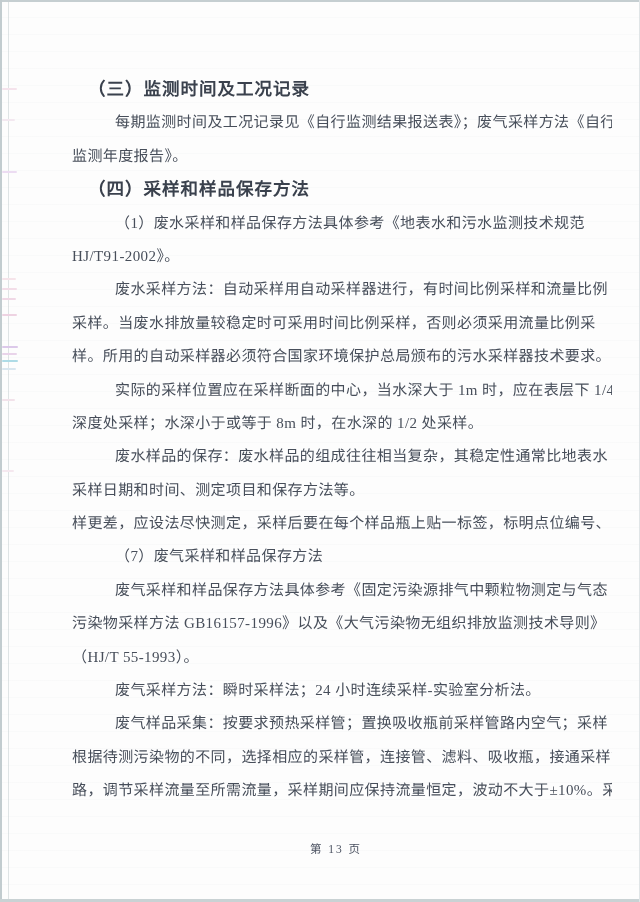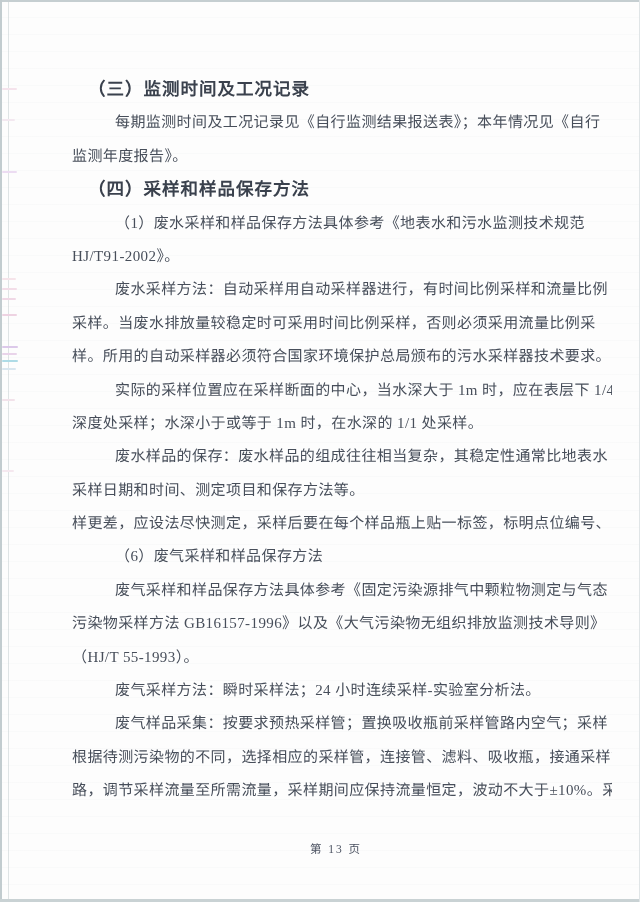--- a/index.html
+++ b/index.html
@@ -102,34 +102,34 @@
   <div class="streak s7"></div>
   <div class="streak s8"></div>
   <div class="streak s9"></div>
   <div class="streak s10"></div>
   <div class="streak s11"></div>
   <div class="streak s12"></div>
   <div class="streak s13"></div>
 
   <div class="content">
     <div class="line h">（三）监测时间及工况记录</div>
-    <div class="line ind">每期监测时间及工况记录见《自行监测结果报送表》；本年情况见《自行</div>
+    <div class="line ind">每期监测时间及工况记录见《自行监测结果报送表》；废气采样方法《自行</div>
     <div class="line">监测年度报告》。</div>
     <div class="line h">（四）采样和样品保存方法</div>
     <div class="line ind">（1）废水采样和样品保存方法具体参考《地表水和污水监测技术规范</div>
     <div class="line">HJ/T91-2002》。</div>
     <div class="line ind">废水采样方法：自动采样用自动采样器进行，有时间比例采样和流量比例</div>
     <div class="line">采样。当废水排放量较稳定时可采用时间比例采样，否则必须采用流量比例采</div>
     <div class="line">样。所用的自动采样器必须符合国家环境保护总局颁布的污水采样器技术要求。</div>
     <div class="line ind">实际的采样位置应在采样断面的中心，当水深大于 1m 时，应在表层下 1/4</div>
-    <div class="line">深度处采样；水深小于或等于 1m 时，在水深的 1/1 处采样。</div>
+    <div class="line">深度处采样；水深小于或等于 8m 时，在水深的 1/2 处采样。</div>
     <div class="line ind">废水样品的保存：废水样品的组成往往相当复杂，其稳定性通常比地表水</div>
     <div class="line">采样日期和时间、测定项目和保存方法等。</div>
     <div class="line">样更差，应设法尽快测定，采样后要在每个样品瓶上贴一标签，标明点位编号、</div>
-    <div class="line ind">（6）废气采样和样品保存方法</div>
+    <div class="line ind">（7）废气采样和样品保存方法</div>
     <div class="line ind">废气采样和样品保存方法具体参考《固定污染源排气中颗粒物测定与气态</div>
     <div class="line">污染物采样方法 GB16157-1996》以及《大气污染物无组织排放监测技术导则》</div>
     <div class="line">（HJ/T 55-1993）。</div>
     <div class="line ind">废气采样方法：瞬时采样法；24 小时连续采样-实验室分析法。</div>
     <div class="line ind">废气样品采集：按要求预热采样管；置换吸收瓶前采样管路内空气；采样</div>
     <div class="line">根据待测污染物的不同，选择相应的采样管，连接管、滤料、吸收瓶，接通采样管</div>
     <div class="line">路，调节采样流量至所需流量，采样期间应保持流量恒定，波动不大于±10%。采</div>
   </div>
 
   <div class="footer">第 13 页</div>

